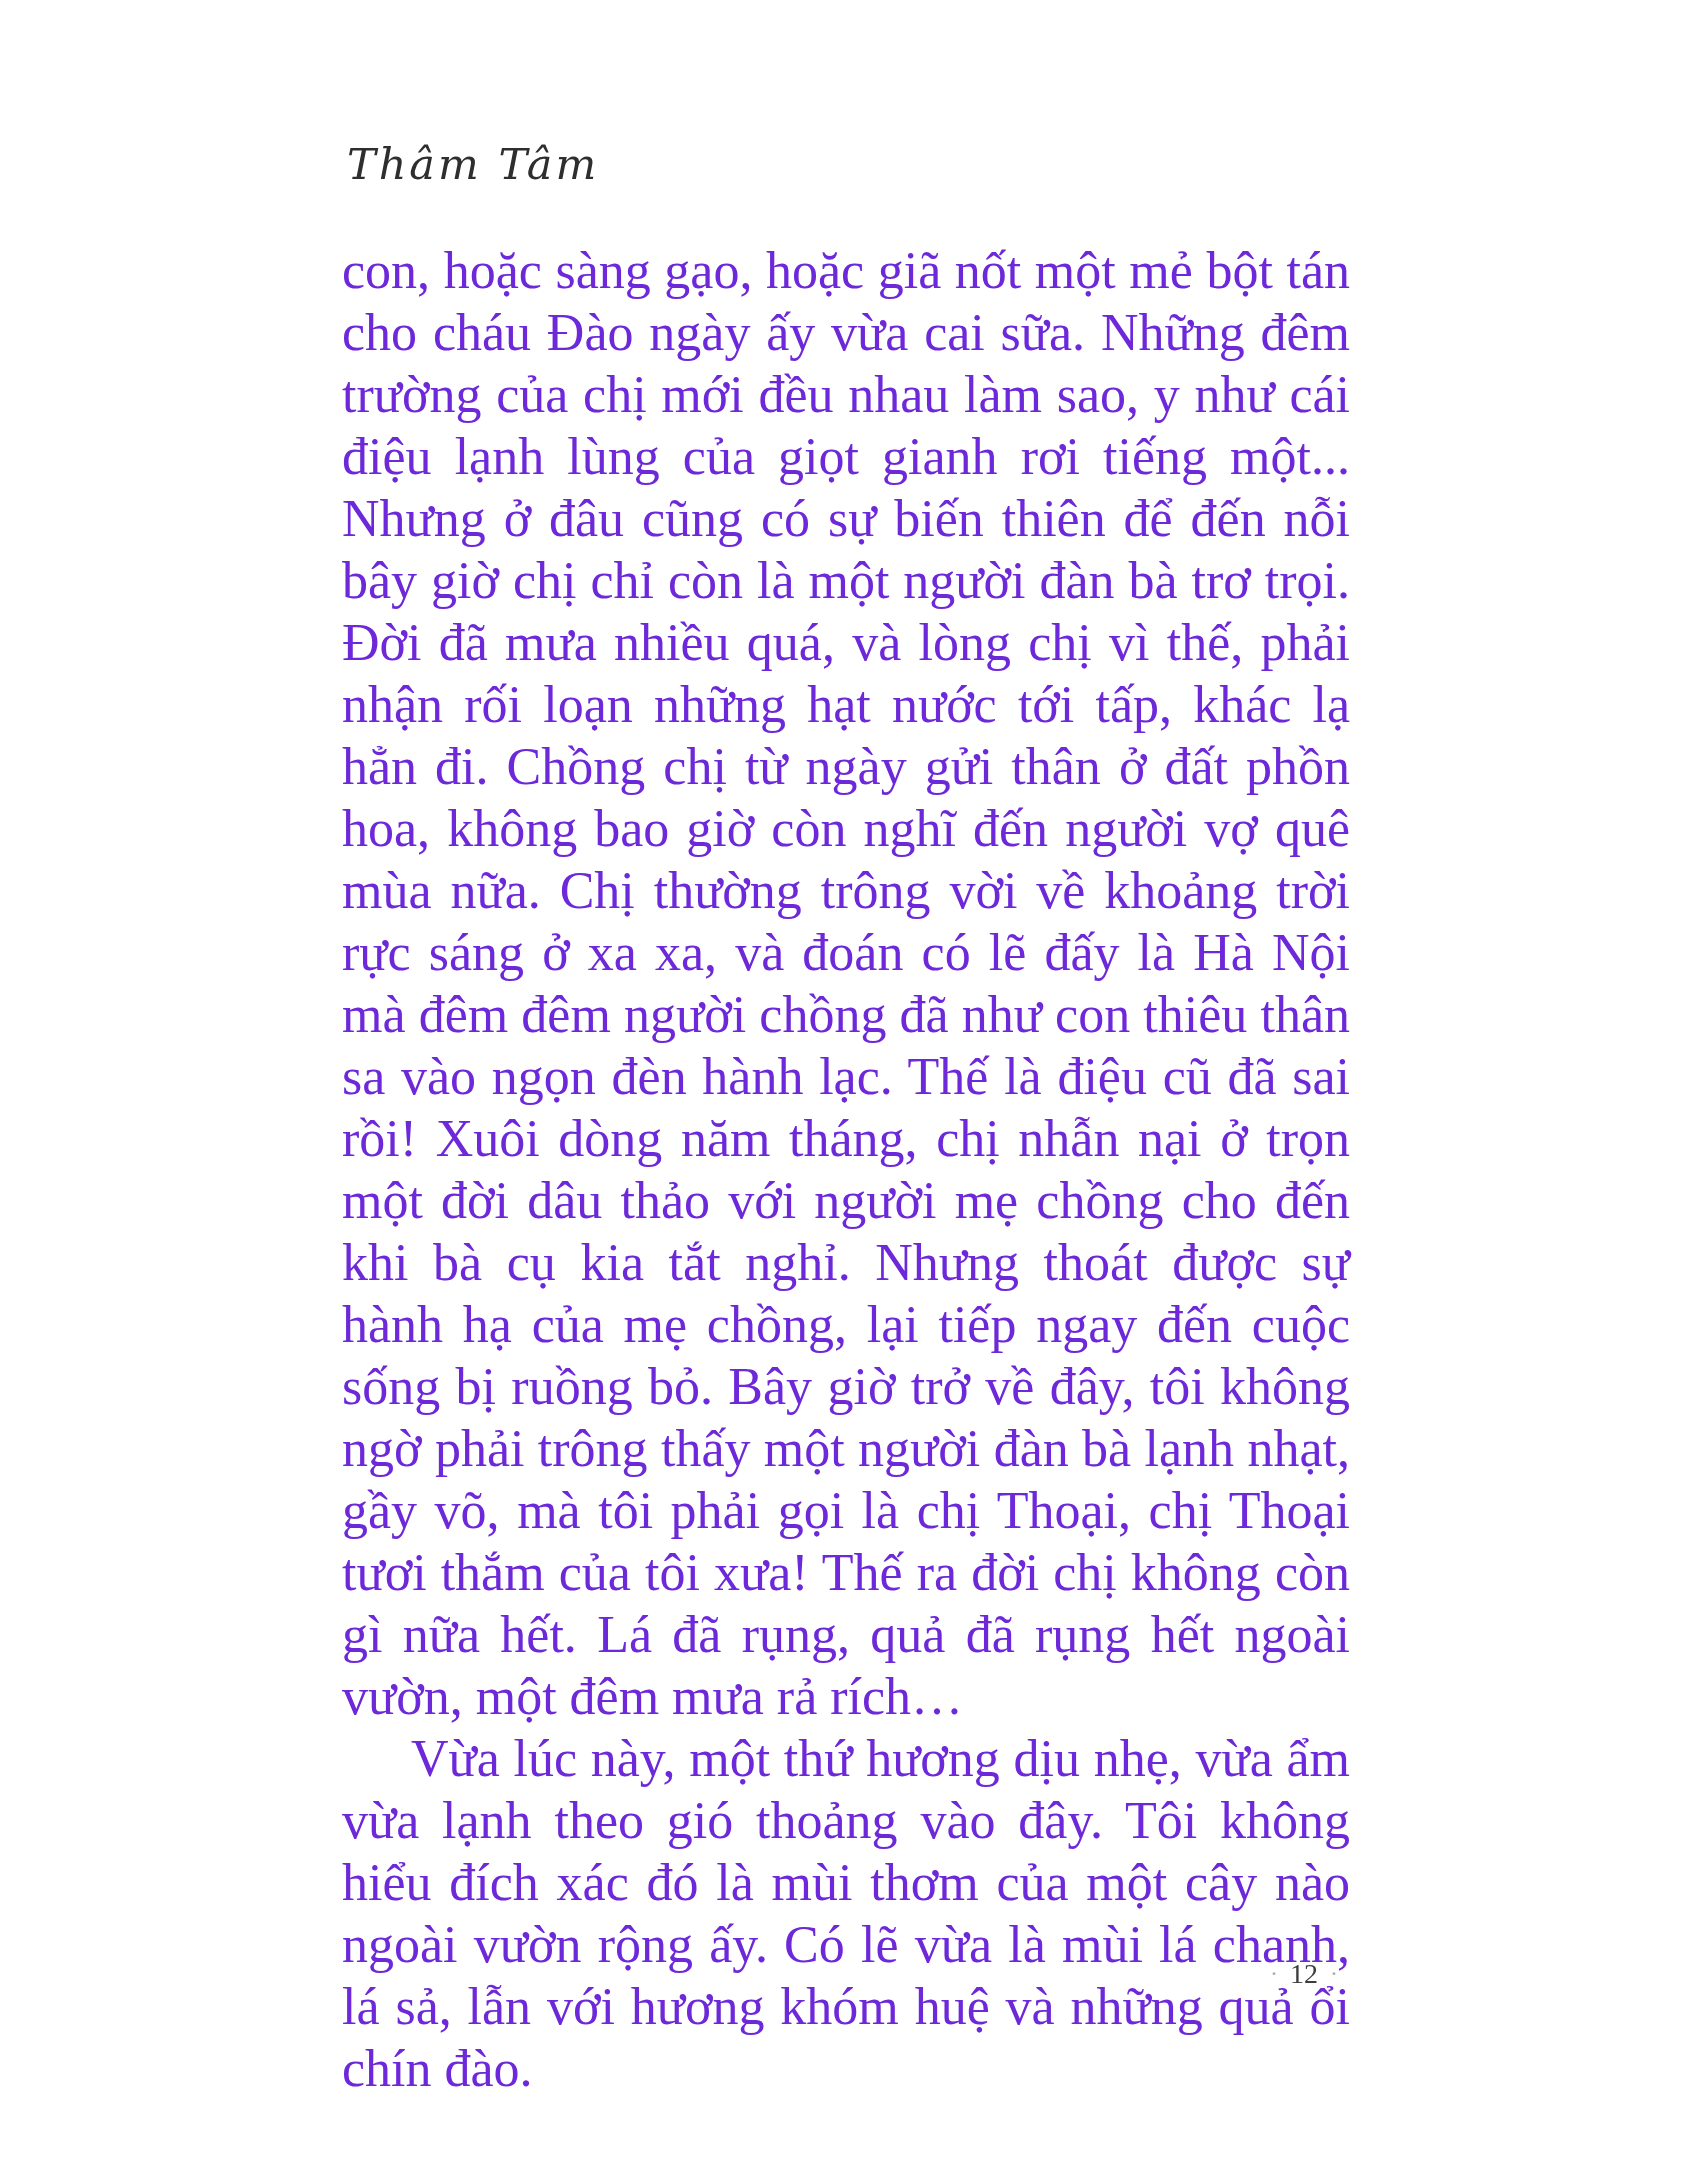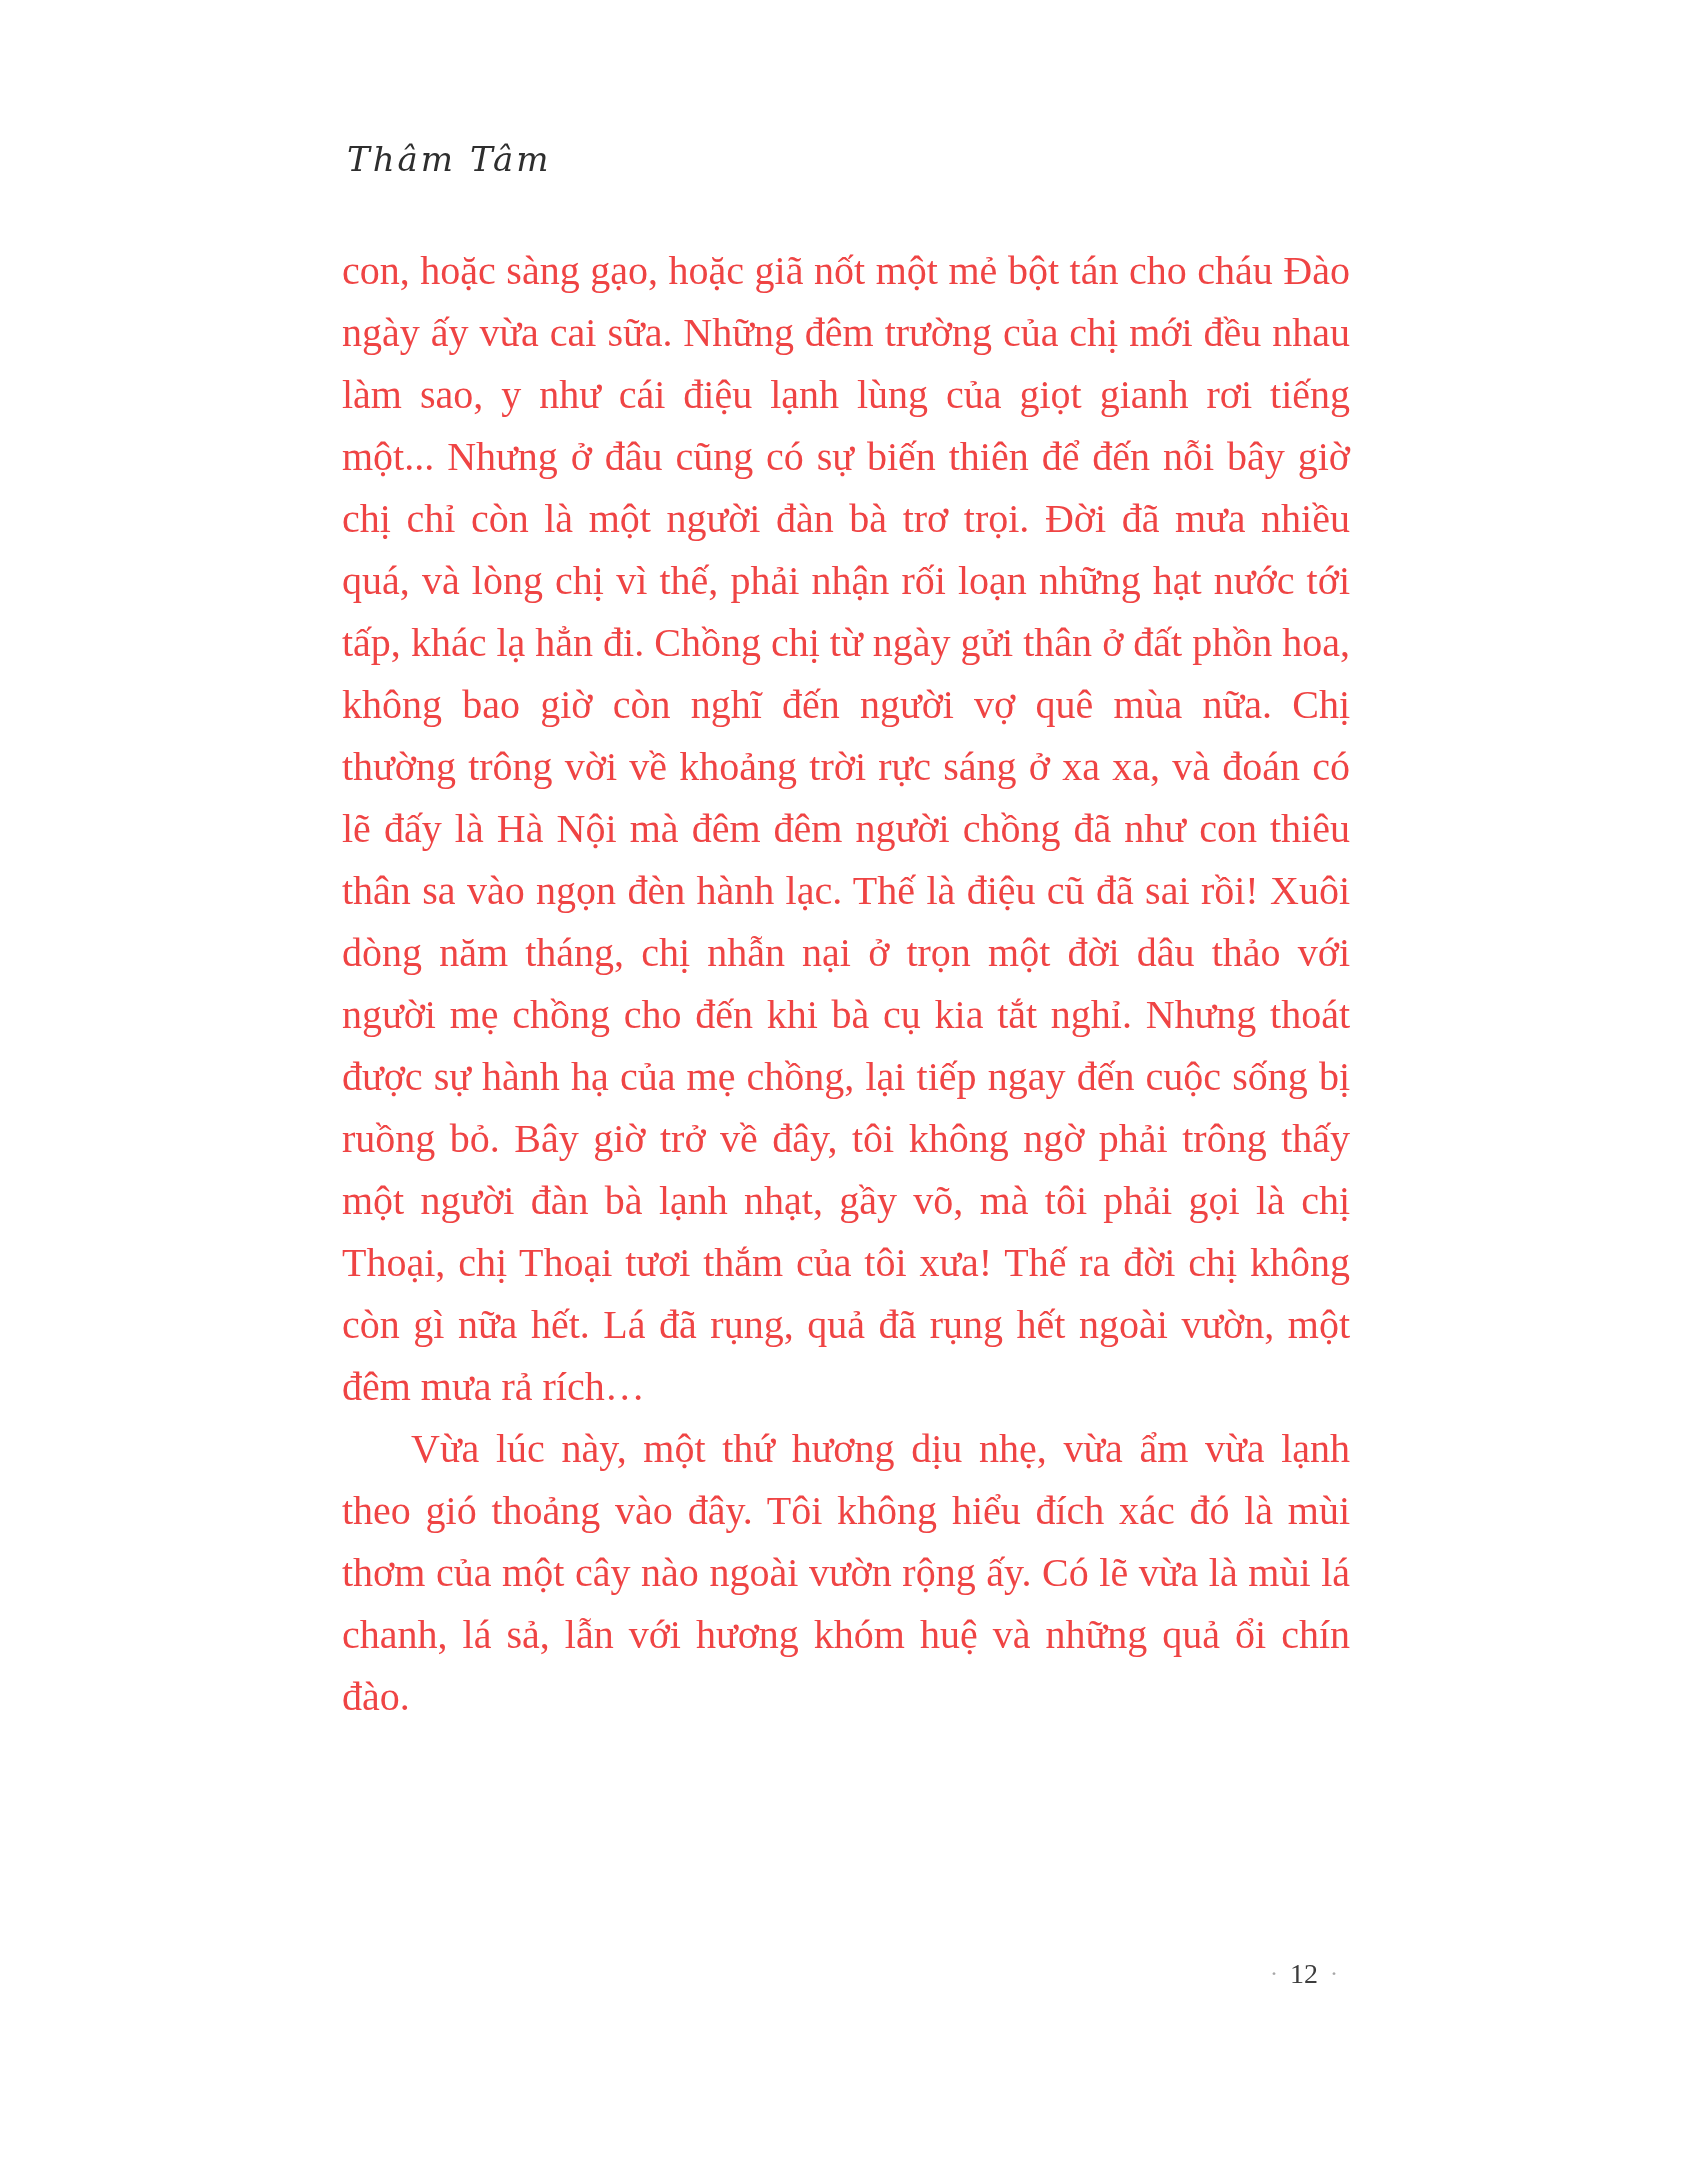--- a/index.html
+++ b/index.html
@@ -13,37 +13,37 @@
     height: 2178px;
     background: #ffffff;
     overflow: hidden;
     font-family: "Liberation Serif", serif;
     color: #242424;
   }
   .running-header {
     position: absolute;
     left: 347px;
     top: 139px;
-    font-size: 34px;
+    font-size: 43px;
     font-style: italic;
     letter-spacing: 3px;
     color: #2e2e2e;
     font-family: "DejaVu Serif", serif;
     text-align: center;
   }
   .text-block {
     position: absolute;
     left: 342px;
     top: 240px;
     width: 1008px;
-    font-size: 40px;
+    font-size: 52px;
     line-height: 62px;
     text-align: justify;
     text-justify: inter-word;
-    color: #ef4444;
+    color: #6d28d9;
   }
   .text-block p {
     margin: 0;
     padding: 0;
   }
   .text-block p.para-indent {
     text-indent: 69px;
   }
   .page-footer {
     position: absolute;

